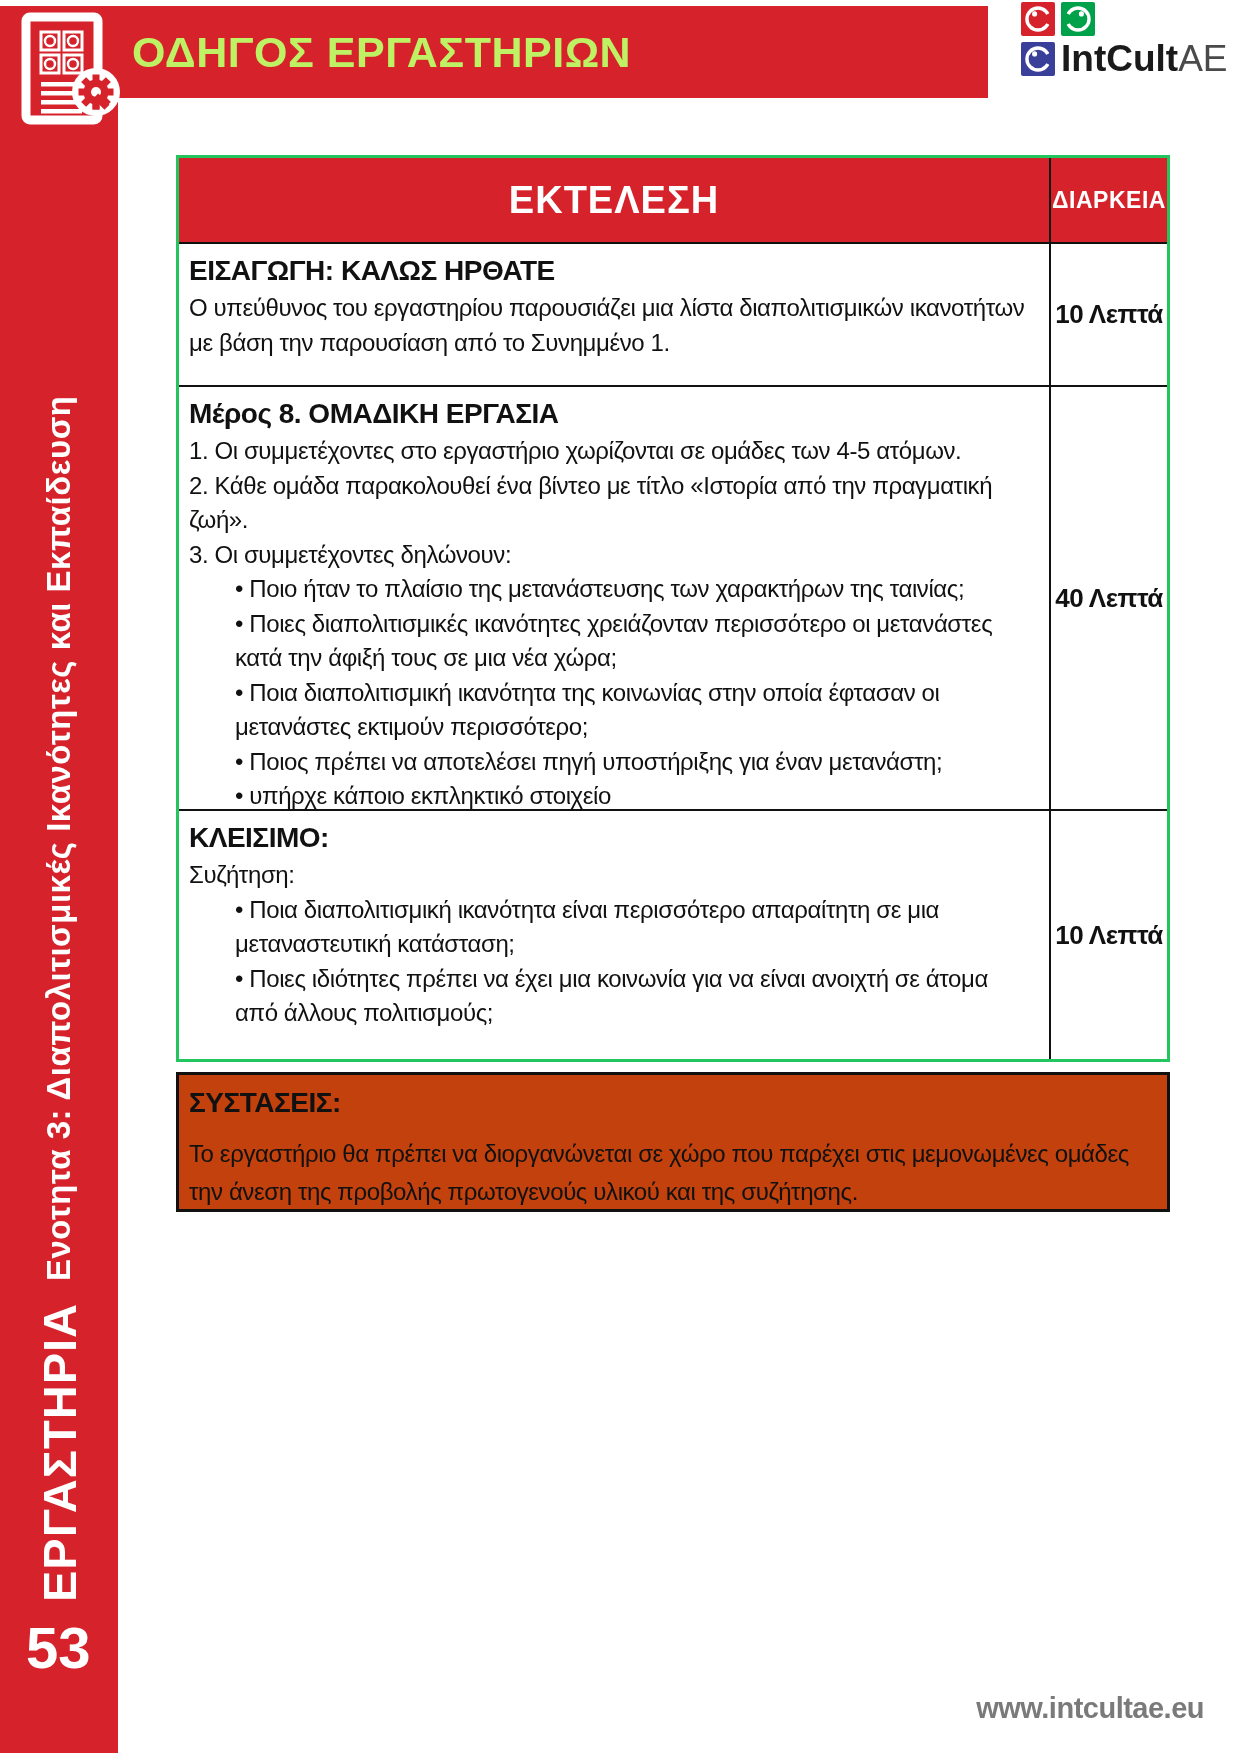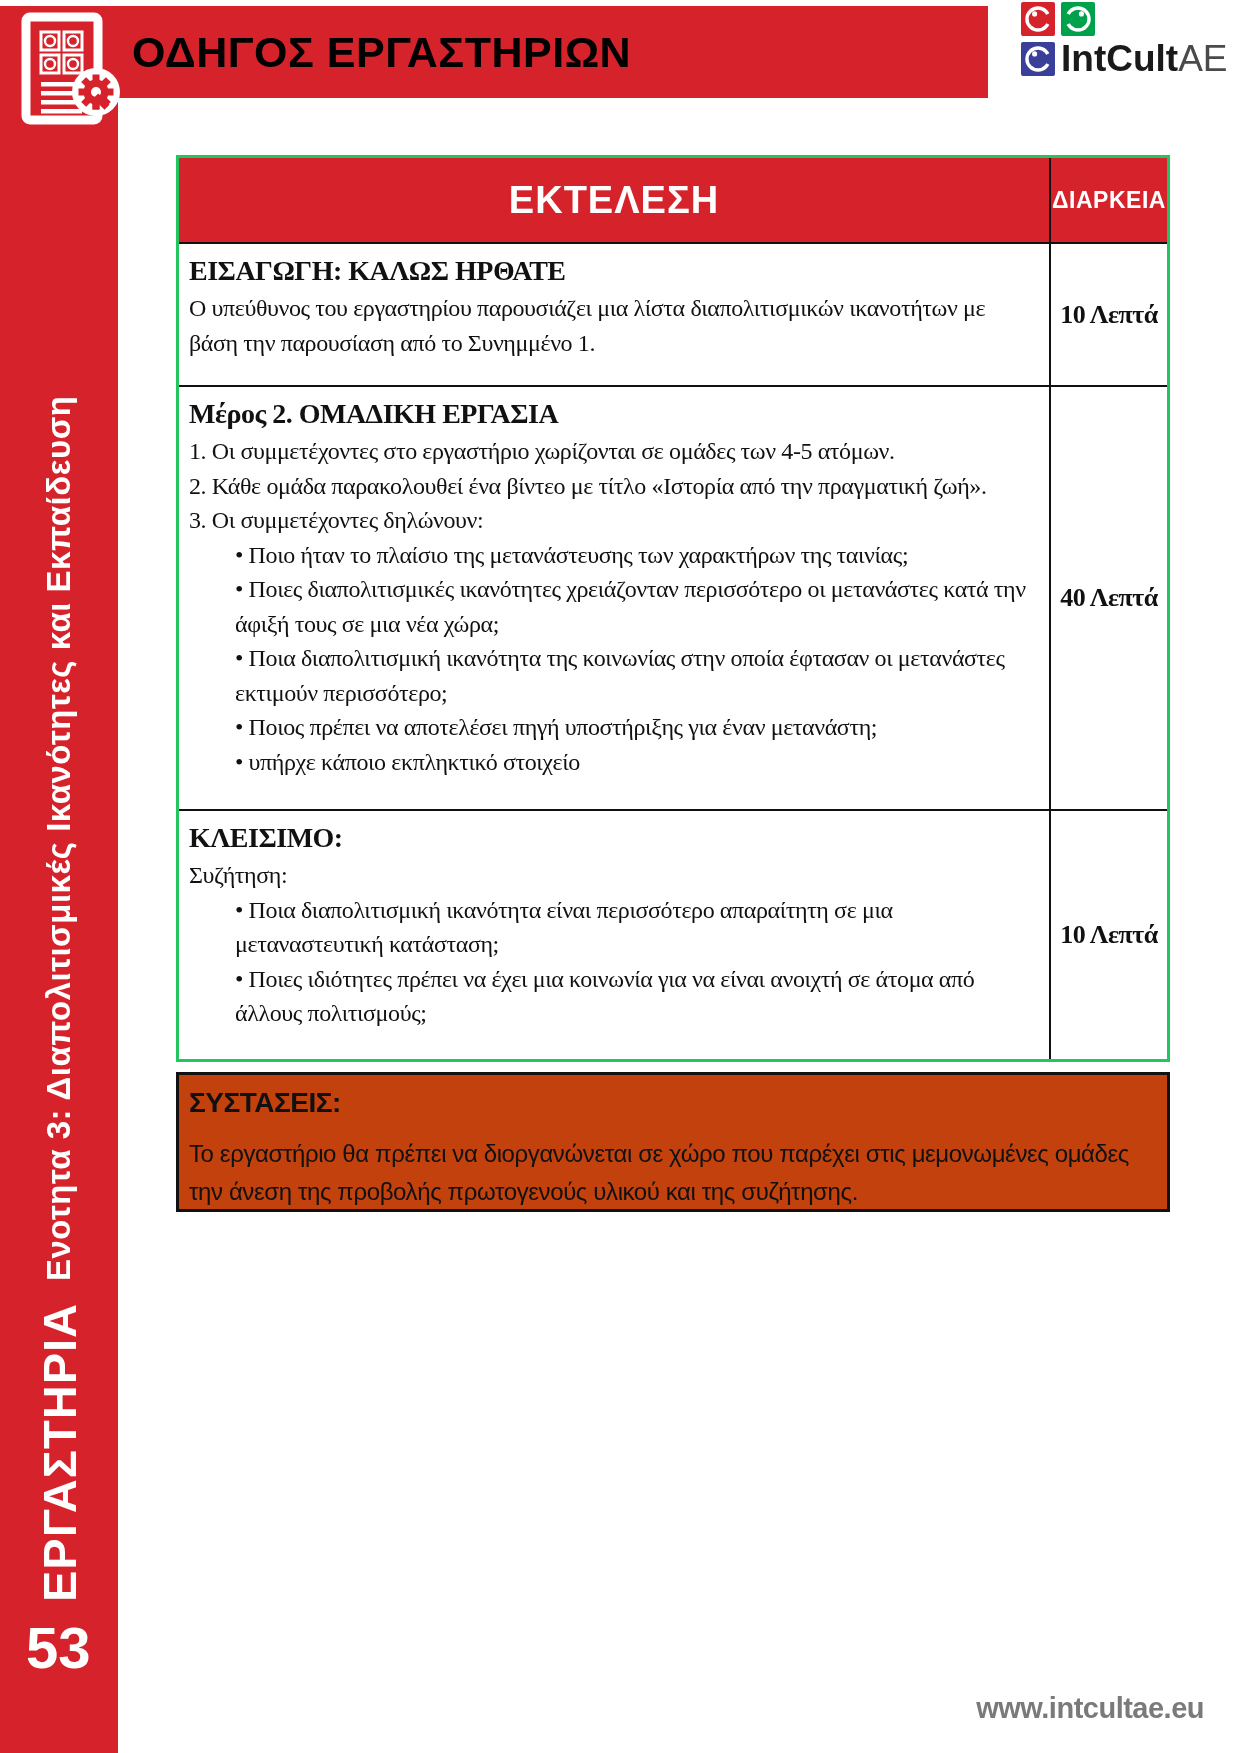--- a/index.html
+++ b/index.html
@@ -23,21 +23,21 @@
   .header-bar {
     position: absolute;
     left: 0; top: 6px;
     width: 988px; height: 92px;
     background: #d6232b;
     display: flex;
     align-items: center;
   }
   .header-title {
     padding-left: 132px;
-    color: #000000;
+    color: #bef264;
     font-size: 43px;
     font-weight: bold;
     letter-spacing: 0.5px;
     white-space: nowrap;
   }
   .doc-icon {
     position: absolute;
     left: 16px; top: 12px;
     width: 104px; height: 116px;
   }
@@ -105,21 +105,21 @@
     font-weight: bold;
   }
   .thead .hcell.exec { font-size: 38px; letter-spacing: 1px; border-right: 2px solid #111; }
   .thead .hcell.dur  { font-size: 23px; letter-spacing: 0.5px; }
   .trow {
     display: grid;
     grid-template-columns: 1fr 116px;
     border-top: 2px solid #111;
     background: #fff;
   }
-  .cell { overflow: hidden; font-family: Liberation Serif, serif; }
+  .cell { overflow: hidden; }
   .exec-cell { padding: 9px 18px 0 10px; border-right: 2px solid #111; }
   .dur-cell {
     display: flex; align-items: center; justify-content: center;
     font-size: 26px; font-weight: bold;
     letter-spacing: -0.5px;
     text-align: center;
   }
   .row-heading {
     font-size: 28px;
     font-weight: bold;
@@ -255,21 +255,21 @@
     <div id="rows">
         <div class="trow" style="height: 143px;">
           <div class="cell exec-cell">
             <div class="row-heading">ΕΙΣΑΓΩΓΗ: ΚΑΛΩΣ ΗΡΘΑΤΕ</div>
             <div class="line">Ο υπεύθυνος του εργαστηρίου παρουσιάζει μια λίστα διαπολιτισμικών ικανοτήτων με βάση την παρουσίαση από το Συνημμένο 1.</div>
           </div>
           <div class="cell dur-cell">10 Λεπτά</div>
         </div>
         <div class="trow" style="height: 424px;">
           <div class="cell exec-cell">
-            <div class="row-heading">Μέρος 2. ΟΜΑΔΙΚΗ ΕΡΓΑΣΙΑ</div>
+            <div class="row-heading">Μέρος 8. ΟΜΑΔΙΚΗ ΕΡΓΑΣΙΑ</div>
             <div class="line">1. Οι συμμετέχοντες στο εργαστήριο χωρίζονται σε ομάδες των 4-5 ατόμων.</div>
             <div class="line">2. Κάθε ομάδα παρακολουθεί ένα βίντεο με τίτλο «Ιστορία από την πραγματική ζωή».</div>
             <div class="line">3. Οι συμμετέχοντες δηλώνουν:</div>
             <div class="line indent">• Ποιο ήταν το πλαίσιο της μετανάστευσης των χαρακτήρων της ταινίας;</div>
             <div class="line indent">• Ποιες διαπολιτισμικές ικανότητες χρειάζονταν περισσότερο οι μετανάστες κατά την άφιξή τους σε μια νέα χώρα;</div>
             <div class="line indent">• Ποια διαπολιτισμική ικανότητα της κοινωνίας στην οποία έφτασαν οι μετανάστες εκτιμούν περισσότερο;</div>
             <div class="line indent">• Ποιος πρέπει να αποτελέσει πηγή υποστήριξης για έναν μετανάστη;</div>
             <div class="line indent">• υπήρχε κάποιο εκπληκτικό στοιχείο</div>
           </div>
           <div class="cell dur-cell">40 Λεπτά</div>

